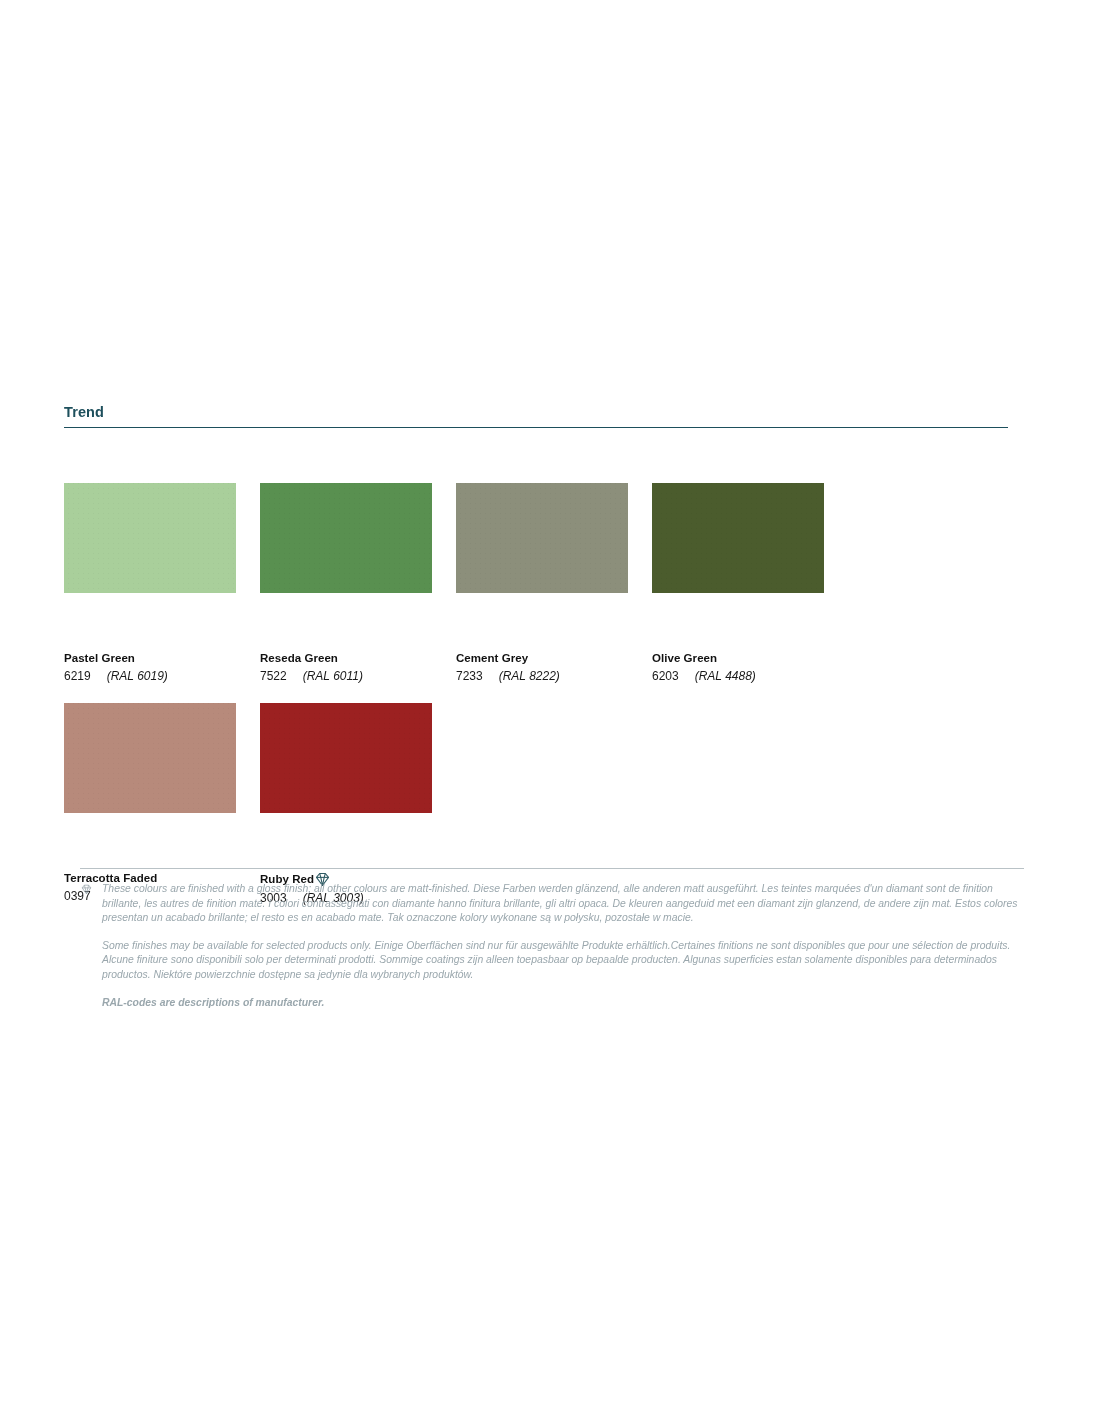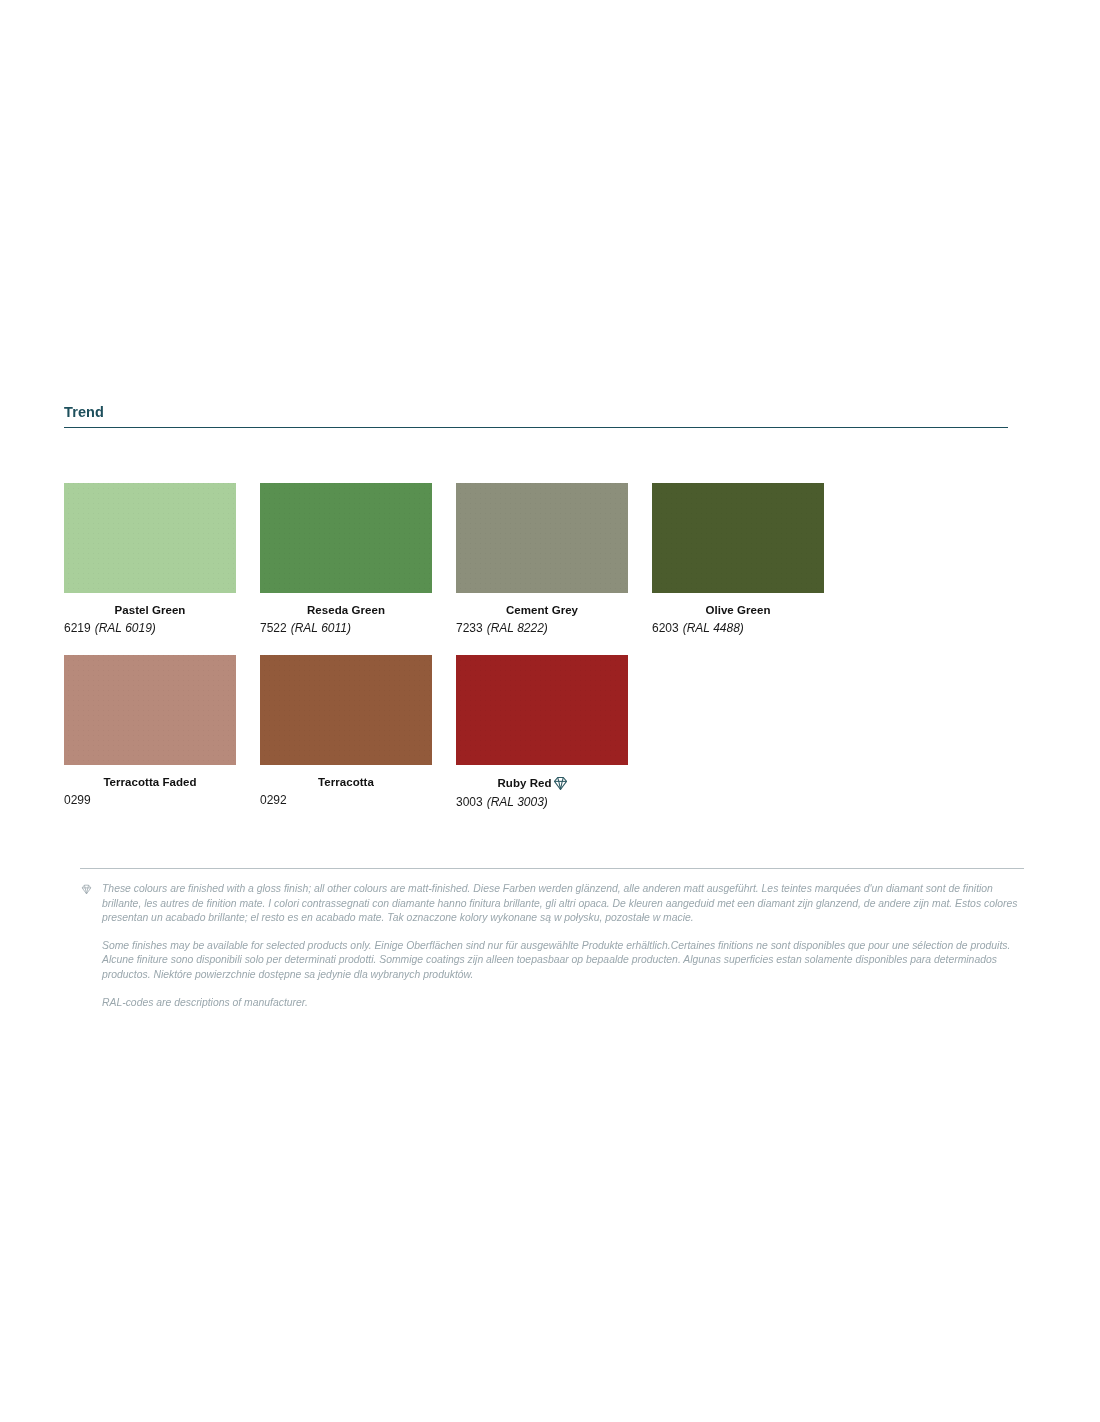--- a/index.html
+++ b/index.html
@@ -73,41 +73,42 @@
     background-position: 0 0, 2px 3px;
   }
 
   .swatch-meta {
     padding-top: 10px;
   }
 
   .swatch-nameline {
     display: flex;
     align-items: center;
-    justify-content: center;
+    justify-content: flex-start;
     min-height: 15px;
+    margin-top: 48px;
   }
 
   .swatch-name {
     font-size: 11.5px;
     font-weight: bold;
     color: #111111;
     letter-spacing: 0.05px;
     line-height: 15px;
   }
 
   .swatch-codeline {
     font-size: 12px;
     color: #1a1a1a;
     line-height: 17px;
     padding-top: 2px;
     white-space: nowrap;
   }
   .swatch-code { font-style: normal; text-align: right; }
-  .swatch-ral  { font-style: italic; padding-left: 4px; }
+  .swatch-ral  { font-style: italic; padding-left: 16px; }
   .swatch-ral:empty { display: none; padding-left: 0; }
 
   
   .gloss-icon {
     width: 17px;
     height: 17px;
     flex: 0 0 auto;
     margin-right: 18px;
   }
   .gloss-icon svg { display: block; }
@@ -127,21 +128,21 @@
   }
   .footnote-para {
     position: relative;
     font-size: 10.4px;
     line-height: 14.6px;
     font-style: italic;
     color: #9aa7ad;
     padding-left: 22px;
     margin-bottom: 13px;
   }
-  .footnote-para:last-child { margin-bottom: 1px; }
+  .footnote-para:last-child { margin-bottom: 1px; font-weight: bold; }
 
   .footnote-bullet-icon {
     position: absolute;
     left: 0;
     top: 1px;
     width: 13px;
     height: 13px;
   }
   .footnote-bullet-icon svg { display: block; }
 </style>
@@ -191,30 +192,21 @@
           </div>
           <div class="swatch-codeline"><span class="swatch-code">6203</span><span class="swatch-ral">(RAL 4488)</span></div>
         </div>
       </div>
       <div class="swatch-cell">
         <div class="swatch-chip" style="background: rgb(183, 138, 123);"></div>
         <div class="swatch-meta">
           <div class="swatch-nameline">
             <div class="swatch-name">Terracotta Faded</div>
           </div>
-          <div class="swatch-codeline"><span class="swatch-code">0299</span></div>
-        </div>
-      </div>
-      <div class="swatch-cell">
-        <div class="swatch-chip" style="background: rgb(146, 90, 59);"></div>
-        <div class="swatch-meta">
-          <div class="swatch-nameline">
-            <div class="swatch-name">Terracotta</div>
-          </div>
-          <div class="swatch-codeline"><span class="swatch-code">0292</span></div>
+          <div class="swatch-codeline"><span class="swatch-code">0397</span></div>
         </div>
       </div>
       <div class="swatch-cell">
         <div class="swatch-chip" style="background: rgb(156, 33, 33);"></div>
         <div class="swatch-meta">
           <div class="swatch-nameline">
             <div class="swatch-name">Ruby Red</div>
             <span class="gloss-icon">
               <svg viewBox="0 0 24 24" width="17" height="17" aria-hidden="true">
                 <g fill="none" stroke="#2e5a63" stroke-width="1.5" stroke-linejoin="round">

